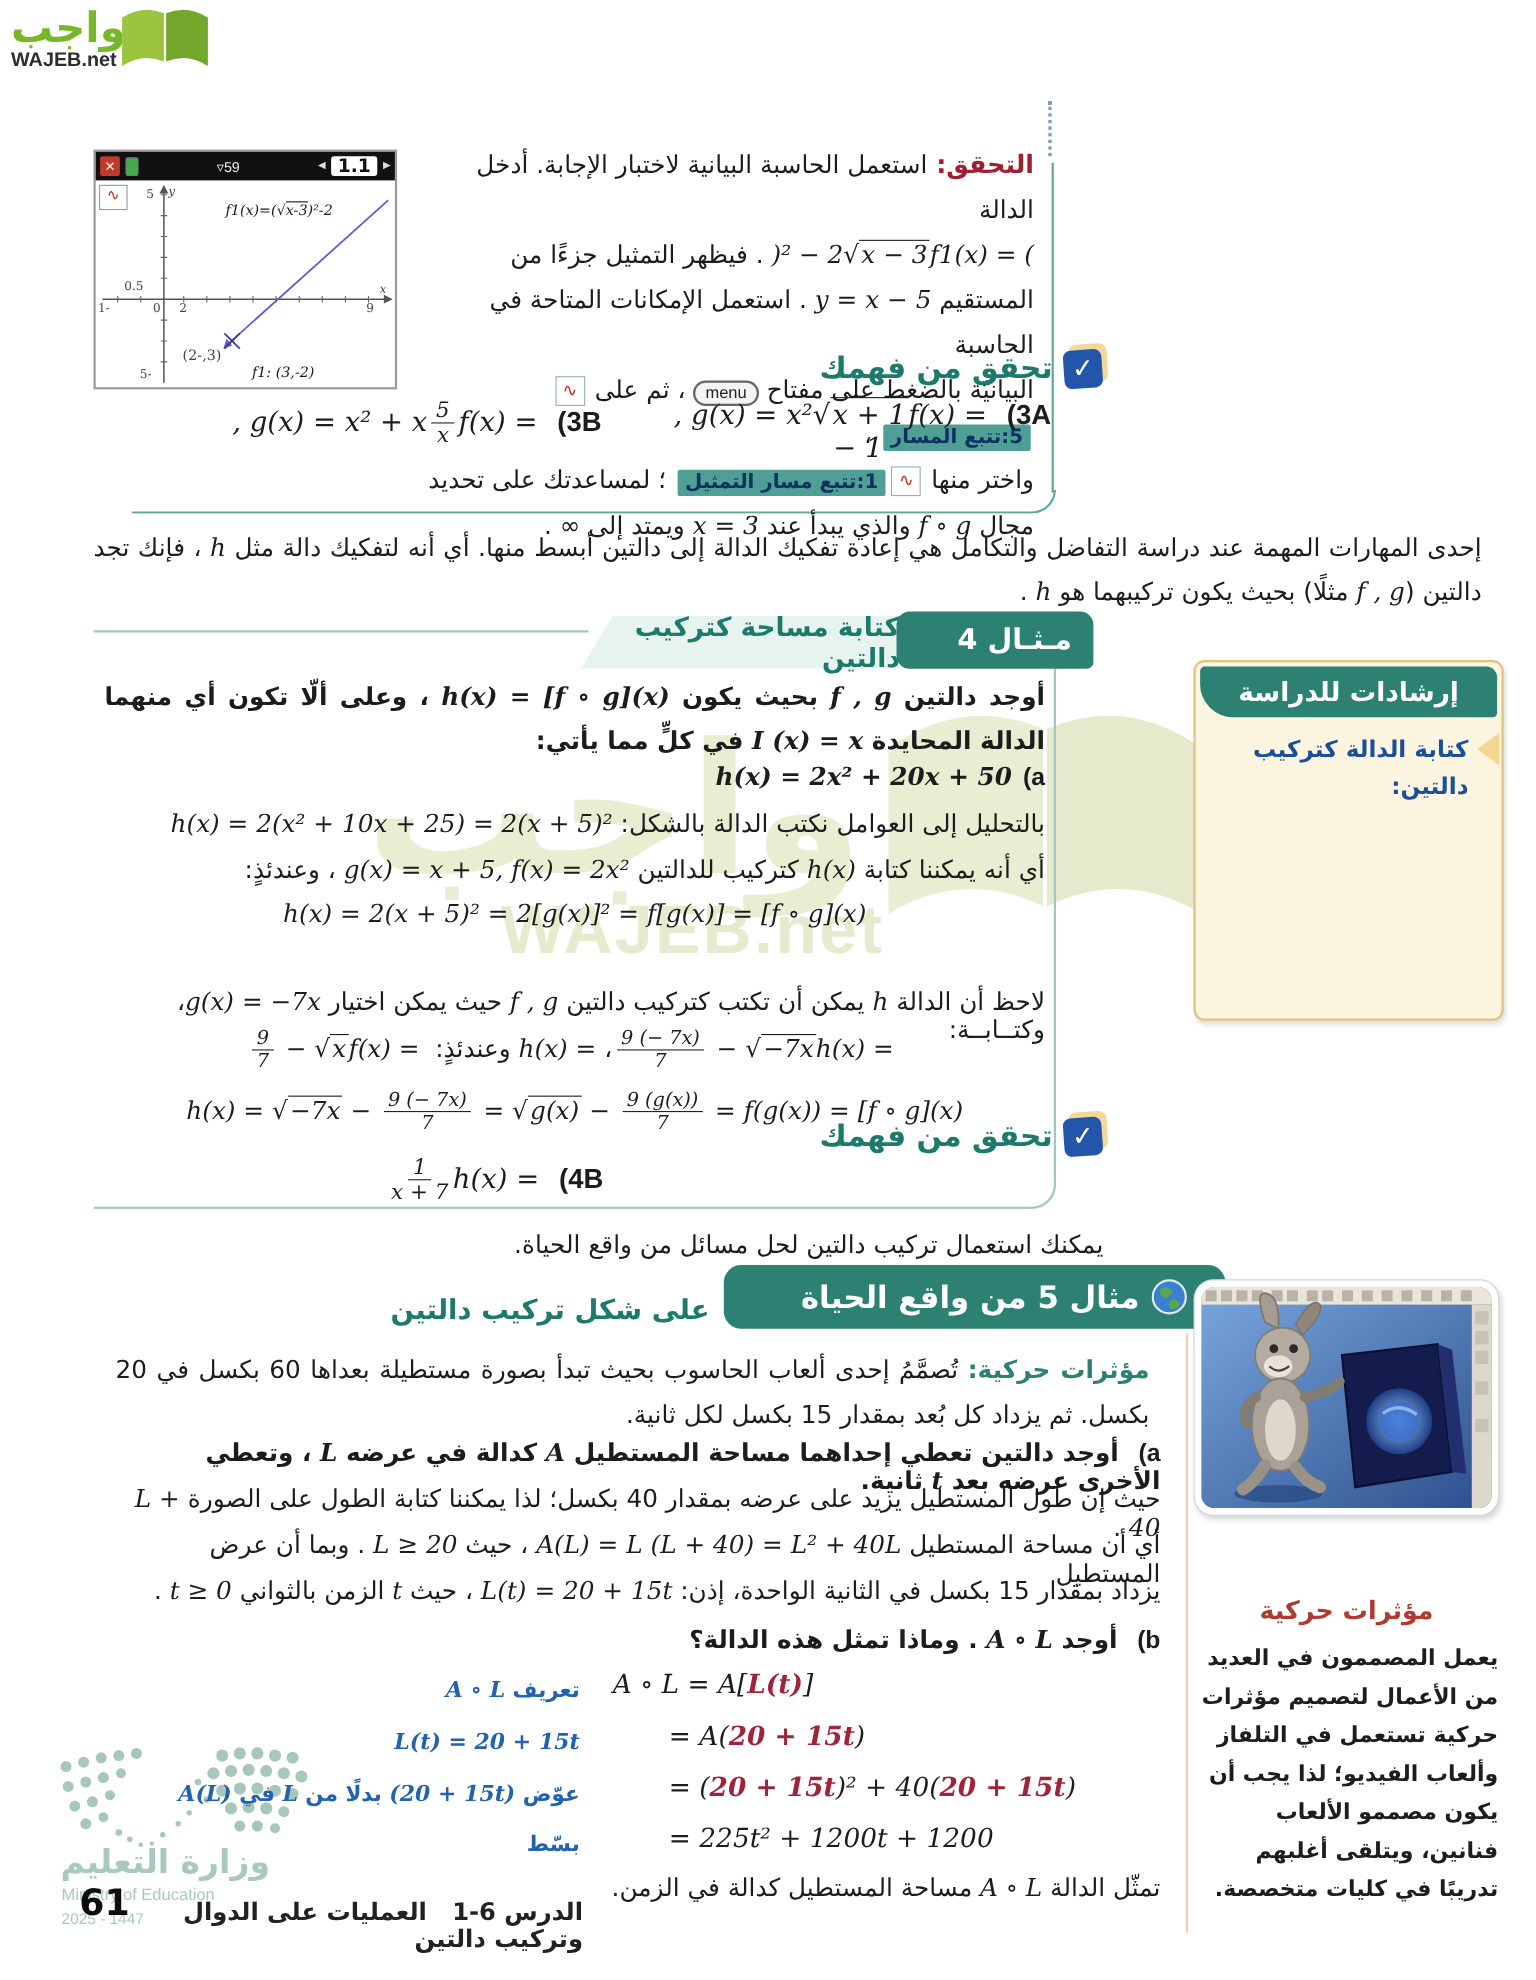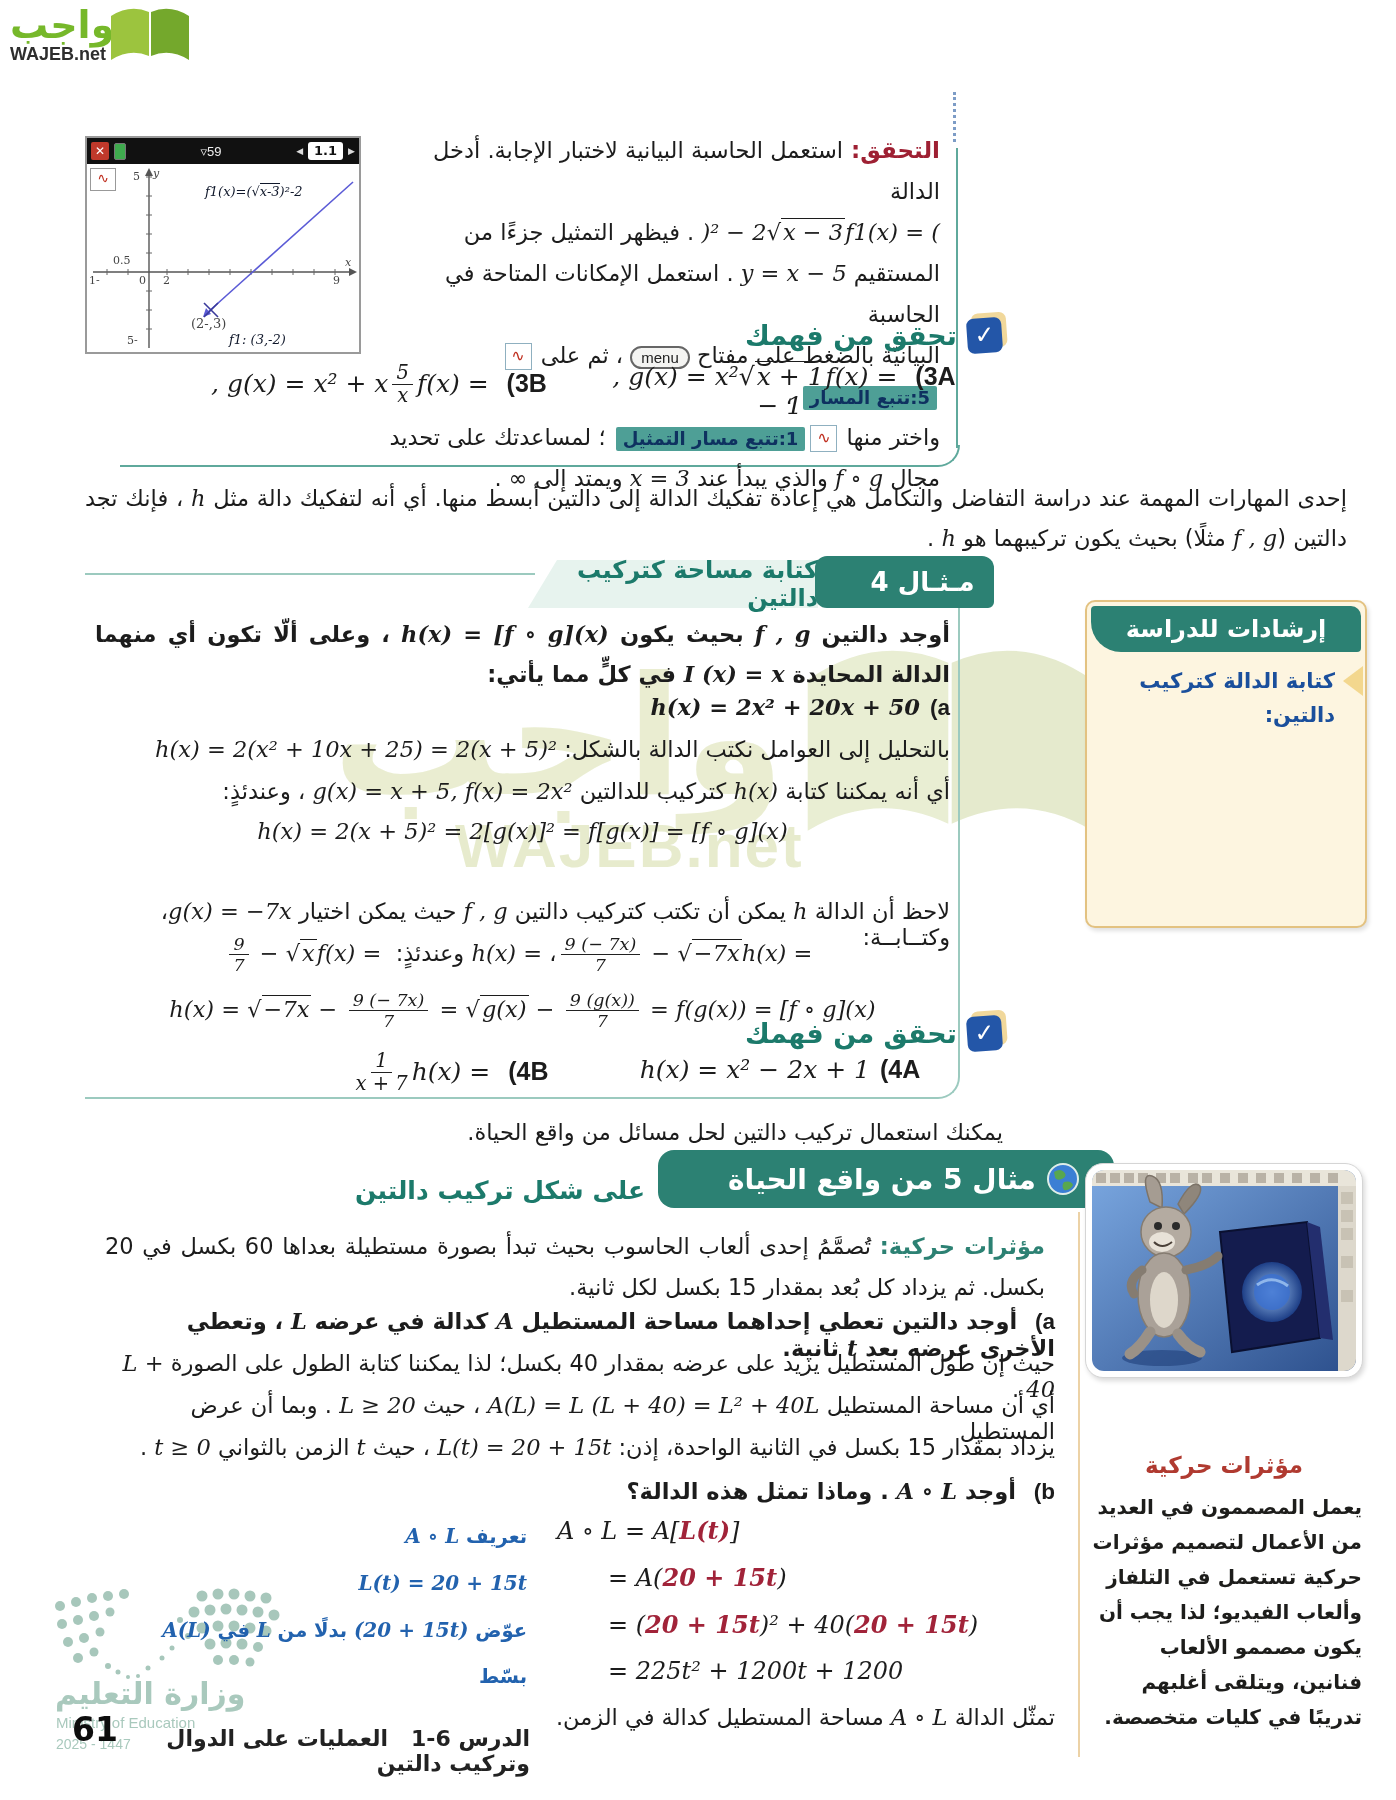--- a/index.html
+++ b/index.html
@@ -89,21 +89,21 @@
           text-align:right;color:#1d1d1b;padding-left:4px;box-sizing:border-box;}
   
   #calc{left:85px;top:136px;width:276px;height:218px;border:2px solid #9a9a9a;background:#fff;box-sizing:border-box;}
   #calcbar{position:absolute;left:0;top:0;right:0;height:26px;background:#111;display:flex;align-items:center;
            padding:0 4px;gap:5px;box-sizing:border-box;direction:ltr;}
   .calcx{width:18px;height:18px;background:#c0392b;color:#fff;font-size:12px;line-height:18px;
          text-align:center;border-radius:2px;font-weight:bold;}
   .battery{width:10px;height:15px;background:#3faa4e;border:1px solid #777;border-radius:2px;}
   #calcstatus{flex:1;color:#eee;font-size:13px;text-align:center;font-family:"Liberation Sans",sans-serif;}
   .tabarrow{color:#ddd;font-size:9px;}
-  #calctab{background:#fff;color:#111;font-size:13px;font-weight:bold;padding:0 6px;border-radius:3px;
+  #calctab{background:#fff;color:#111;font-size:17px;font-weight:bold;padding:0 6px;border-radius:3px;
            line-height:18px;}
   #calcgraph{position:absolute;left:0;top:26px;width:272px;height:188px;}
   .cl{position:absolute;font-size:11px;color:#444;font-family:"DejaVu Serif",serif;}
   .clb{position:absolute;font-size:13px;color:#0f172a;font-family:"DejaVu Serif",serif;font-style:italic;
        direction:ltr;white-space:nowrap;}
   .clb .rad{border-top:1.3px solid currentColor;}
   .gicon{position:absolute;left:3px;top:4px;width:24px;height:21px;border:1px solid #999;background:#fff;
          color:#c03021;font-size:14px;line-height:19px;text-align:center;}
   
   #wm{left:395px;top:615px;width:720px;height:330px;opacity:.55;pointer-events:none;z-index:0;}
@@ -186,21 +186,21 @@
       <span class="gicon">∿</span>
       <span class="cl" style="left:46px;top:6px">5</span>
       <span class="cl" style="left:66px;top:3px;font-style:italic">y</span>
       <span class="cl" style="left:26px;top:90px">0.5</span>
       <span class="cl" style="left:2px;top:110px">-1</span>
       <span class="cl" style="left:52px;top:110px">0</span>
       <span class="cl" style="left:76px;top:110px">2</span>
       <span class="cl" style="left:246px;top:110px">9</span>
       <span class="cl" style="left:258px;top:92px;font-style:italic">x</span>
       <span class="cl" style="left:40px;top:170px">-5</span>
-      <span class="cl" style="left:104px;top:152px;font-size:13px">(3,-2)</span>
+      <span class="cl" style="left:79px;top:152px;font-size:13px">(3,-2)</span>
       <span class="clb" style="left:142px;top:168px">f1: (3,-2)</span>
       <span class="clb" style="left:118px;top:20px"><span>f1(x)=(√</span><span class="rad">x-3</span><span>)²-2</span></span>
     </div>
   </div>
 
   <div class="abs z1" id="verify">
     <div class="vline"><span class="vlabel">التحقق:</span><span>استعمل الحاسبة البيانية لاختبار الإجابة. أدخل الدالة</span></div>
     <div class="vline"><span class="math" dir="ltr">f1(x) = (</span><span class="sqrt" dir="ltr">√<span class="rad">x − 3</span></span><span class="math" dir="ltr">)² − 2</span> . فيظهر التمثيل جزءًا من</div>
     <div class="vline">المستقيم <span class="math" dir="ltr">y = x − 5</span> . استعمل الإمكانات المتاحة في الحاسبة</div>
     <div class="vline">البيانيّة بالضغط على مفتاح <span class="menukey">menu</span> ، ثم على <span class="wicon">∿</span><span class="badge">5:تتبع المسار</span> ،</div>
@@ -252,21 +252,20 @@
       </span><span class="math" dir="ltr"> = f(g(x)) = [f ∘ g](x)</span></div>
 
   <div class="chkhead z1" style="left:745px;top:1016px">
     <span class="chkicon">✓</span>
     <span class="chktxt">تحقق من فهمك</span>
   </div>
   <div class="abs z1 eqrow" style="left:300px;top:1050px;width:300px"><span class="plbl" dir="ltr">(4B</span><span class="math" dir="ltr">h(x) = </span><span class="fr" dir="ltr">
         <span class="fn">1</span>
         <span class="fd">x + 7</span>
       </span></div>
-  <div class="abs z1 eqrow" style="left:600px;top:1055px;width:360px"><span class="plbl" dir="ltr">(4A</span><span class="math" dir="ltr">h(x) = x² − 2x + 1</span></div>
 
   <div class="abs z1 ar" style="left:85px;top:1112px;width:918px;font-size:22.5px">يمكنك استعمال تركيب دالتين لحل مسائل من واقع الحياة.</div>
 
   <div class="abs z1 exdark" id="ex5dark">
     <svg width="34" height="34" viewBox="0 0 34 34">
       <circle cx="17" cy="17" r="15" fill="#3b7fd4" stroke="#dfeee8" stroke-width="2"></circle>
       <path d="M8,10 Q14,6 18,10 Q22,14 16,17 Q10,19 9,15 Z" fill="#58a74f"></path>
       <path d="M18,20 Q25,18 27,23 Q24,29 18,28 Q15,24 18,20 Z" fill="#58a74f"></path>
     </svg>
     <span>مثال 5 من واقع الحياة</span>

